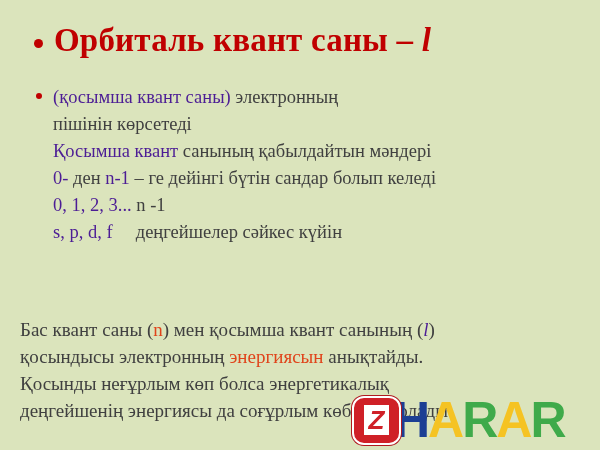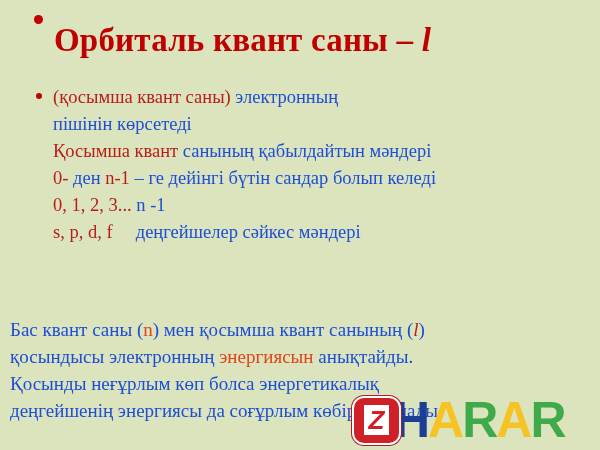--- a/index.html
+++ b/index.html
@@ -20,21 +20,21 @@
     height: 450px;
     box-sizing: border-box;
   }
 
   
   .title-row {
     position: absolute;
     left: 34px;
     top: 24px;
     display: flex;
-    align-items: flex-start;
+    align-items: flex-end;
     white-space: nowrap;
   }
   .bullet-lg {
     width: 9px;
     height: 9px;
     border-radius: 50%;
     background: #c00000;
     margin-right: 11px;
     flex: 0 0 auto;
     position: relative;
@@ -71,29 +71,29 @@
     flex: 0 0 auto;
   }
   .body-lines {
     font-size: 18.5px;
     line-height: 27px;
     color: #1f2a66;
   }
   .body-lines .ln {
     white-space: nowrap;
   }
-  .red { color: #b91c1c; }
-  .navy { color: #1d4ed8; }
+  .red { color: #4c1d95; }
+  .navy { color: #404040; }
   .orange { color: #e0441b; }
   .ital { font-style: italic; }
 
   
   .para {
     position: absolute;
-    left: 10px;
+    left: 20px;
     top: 316px;
     font-size: 19px;
     line-height: 27px;
     color: #1f2a66;
     width: 560px;
   }
   .para .ln { white-space: nowrap; }
 
   
   .watermark {
@@ -181,21 +181,21 @@
       <div class="ln">
         <span class="red">0- </span><span class="navy">ден </span><span class="red">n-1</span><span class="navy"> – ге дейінгі  бүтін сандар болып келеді</span>
       </div>
 
 
       <div class="ln">
         <span class="red">0, 1,  2,  3...</span><span class="navy"> n -1</span>
       </div>
 
       <div class="ln">
-        <span class="red">s,  p, d,  f</span><span class="navy" style="white-space:pre">     деңгейшелер сәйкес мәндері</span>
+        <span class="red">s,  p, d,  f</span><span class="navy" style="white-space:pre">     деңгейшелер сәйкес күйін</span>
       </div>
 
     </div>
   </div>
 
   <div class="para">
 
     <div class="ln">
       <span class="navy">Бас  квант саны (</span><span class="orange">n</span><span class="navy">) мен қосымша квант санының (</span><span class="red ital">l</span><span class="navy">)</span>
     </div>

